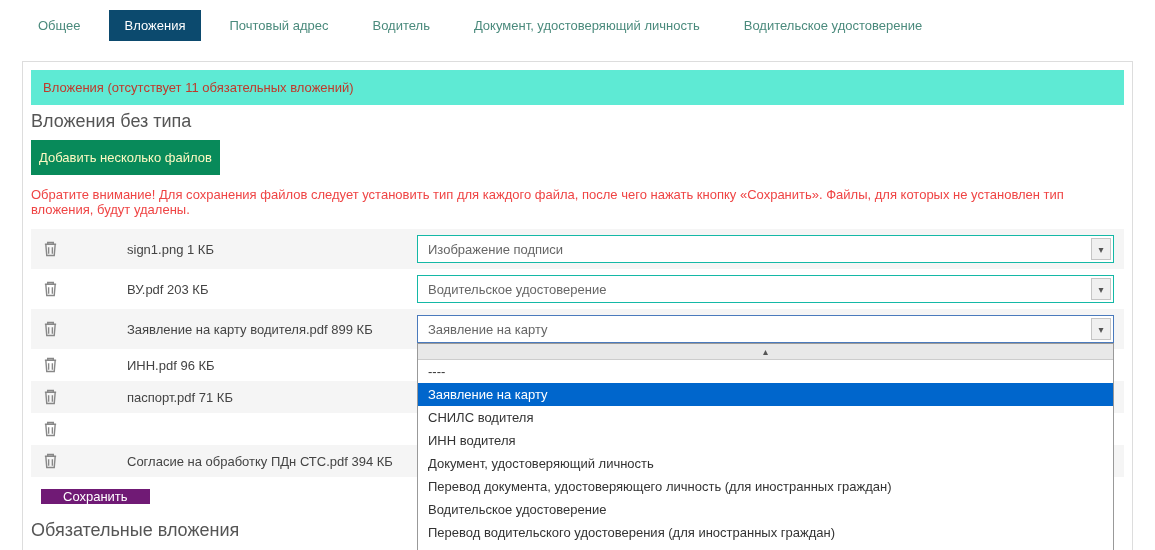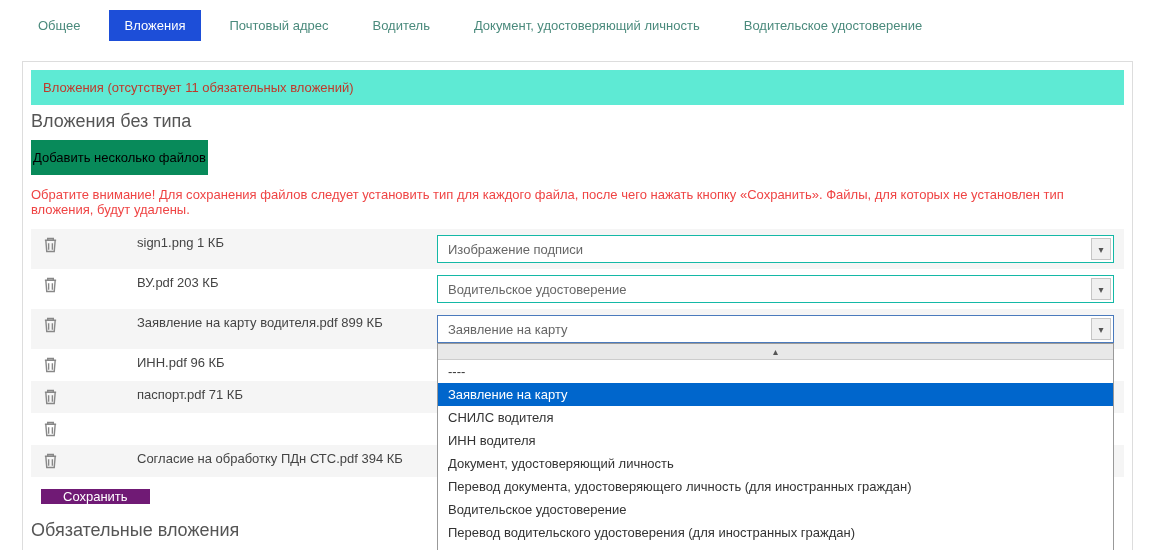--- a/index.html
+++ b/index.html
@@ -22,21 +22,21 @@
       gap: 12px;
       margin-bottom: 20px;
     }
     .tab {
       padding: 8px 16px;
       color: #4a8a7c;
       cursor: pointer;
       font-size: 13px;
     }
     .tab.active {
-      background: #1d4ed8;
+      background: #0c4a6e;
       color: #fff;
     }
     .content-panel {
       border: 1px solid #ddd;
       padding: 8px;
       background: #fff;
     }
     .alert-danger {
       background: #5eead4;
       color: #c0392b;
@@ -44,43 +44,44 @@
       margin-bottom: 6px;
     }
     .section-title {
       font-size: 18px;
       color: #555;
       margin: 4px 0 8px;
       font-weight: normal;
     }
     .btn-green {
       background: #088a5a;
-      color: #000000;
+      color: #fef9c3;
       border: none;
-      padding: 10px 2px;
+      padding: 10px 8px;
       cursor: pointer;
       font-size: 13px;
     }
     .btn-blue {
       background: #701a75;
       color: #fff;
       border: none;
       padding: 0 22px;
       cursor: pointer;
       font-size: 13px;
     }
     .warning-text {
       color: #ef4444;
       font-size: 13px;
       margin: 12px 0;
     }
     .file-row {
       display: flex;
+      align-items: center;
       padding: 6px 10px;
-      gap: 20px;
+      gap: 10px;
     }
     .file-row.even {
       background: #f5f5f5;
     }
     .trash-icon {
       width: 18px;
       height: 20px;
       flex-shrink: 0;
       cursor: pointer;
       display: flex;

